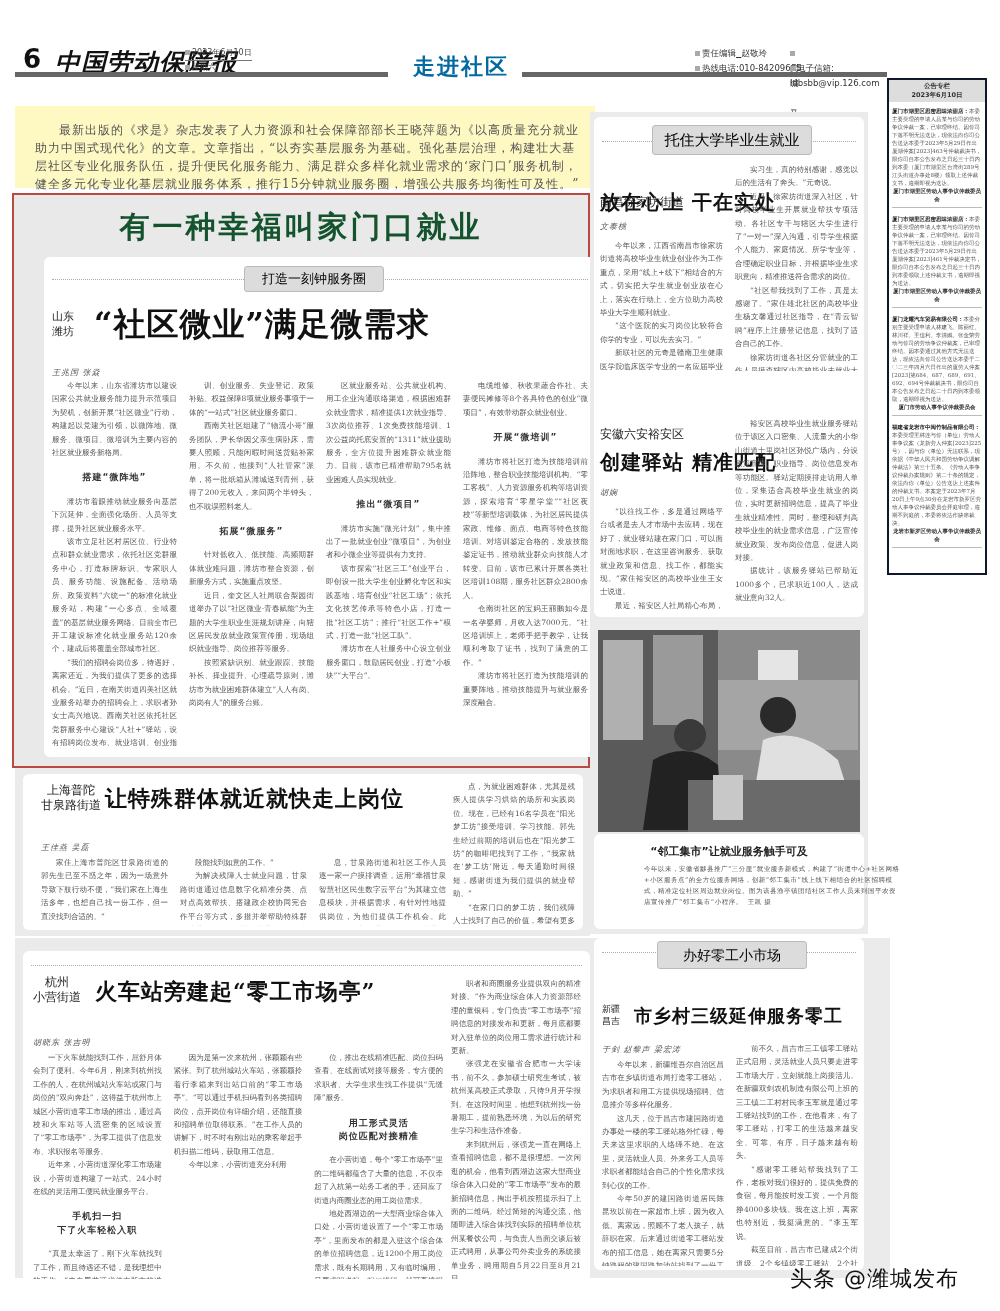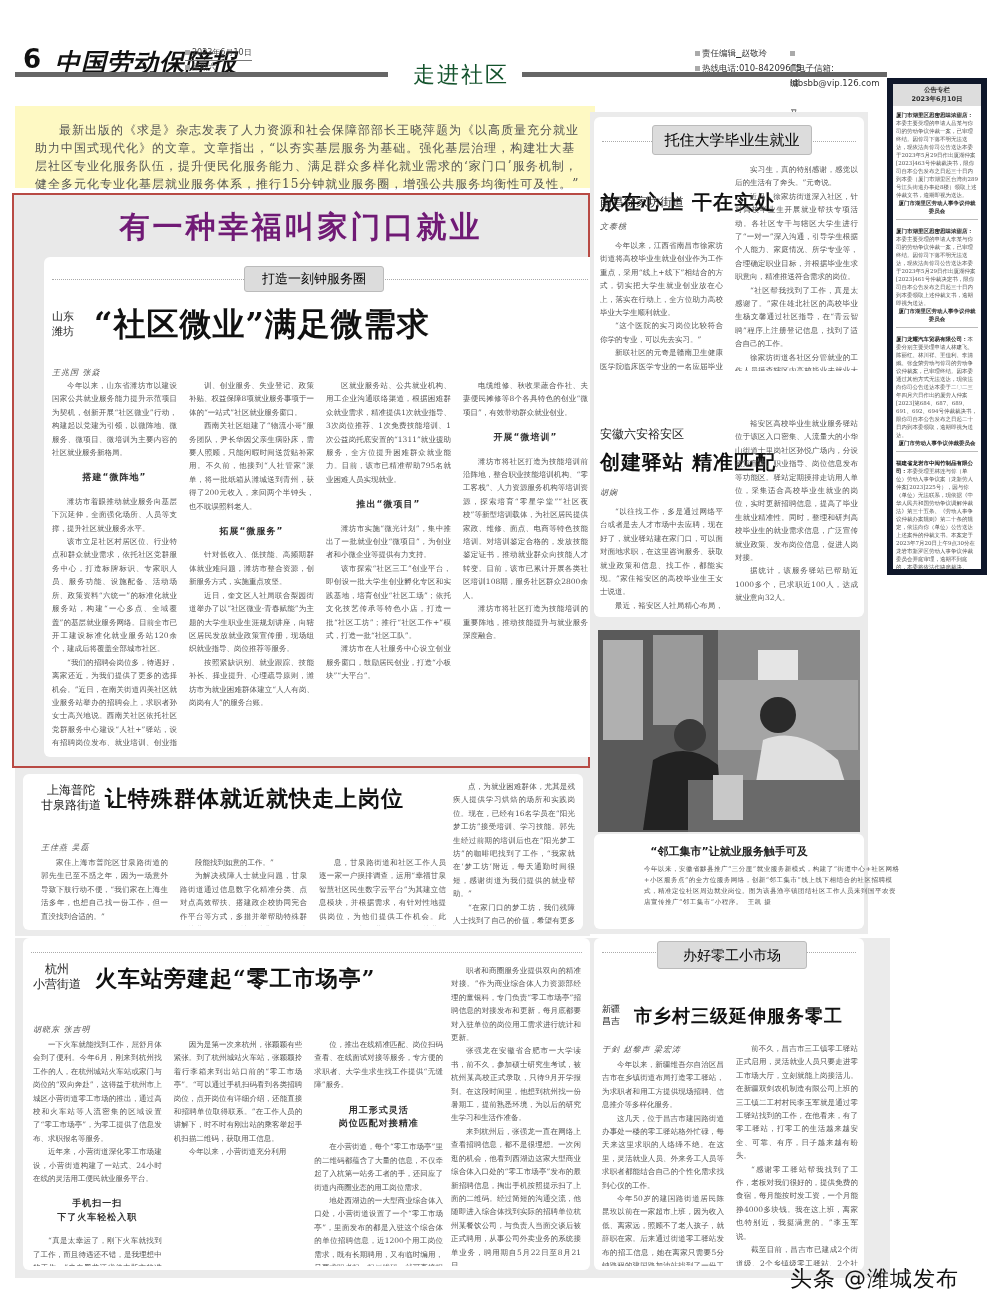--- a/index.html
+++ b/index.html
@@ -3,50 +3,50 @@
 <meta charset="utf-8">
 <style>
   * { box-sizing: border-box; margin: 0; padding: 0; }
   body { width: 1000px; height: 1311px; background: #fff; font-family: "DejaVu Serif", serif; color: #333; overflow: hidden; position: relative; }
   .masthead { position: absolute; left: 15px; top: 38px; width: 975px; height: 40px; }
   .page-num { position: absolute; left: 8px; top: 6px; font-family: "DejaVu Sans", sans-serif; font-weight: bold; font-size: 26px; color: #111; }
   .paper-name { position: absolute; left: 40px; top: 8px; font-size: 25px; font-weight: bold; color: #111; letter-spacing: 1px; font-style: italic; }
   .date-box { position: absolute; left: 170px; top: 8px; font-family: "DejaVu Sans", sans-serif; font-size: 8px; color: #444; line-height: 13px; }
   .date-box div:first-child { border-bottom: 1px solid #777; padding-bottom: 1px; }
   .sq { display: inline-block; width: 5px; height: 5px; background: #aaa; margin-right: 2px; }
-  .section-title { position: absolute; left: 398px; top: 22px; font-size: 22px; font-weight: normal; color: #14532d; letter-spacing: 2px; }
+  .section-title { position: absolute; left: 398px; top: 14px; font-size: 22px; font-weight: bold; color: #0369a1; letter-spacing: 2px; }
   .editors { position: absolute; left: 680px; top: 8px; font-family: "DejaVu Sans", sans-serif; font-size: 8.5px; color: #333; line-height: 15px; text-decoration: underline; }
   .editors .row span { display: inline-block; }
   .editors .col2 { position: absolute; left: 95px; }
   .rule { position: absolute; left: 15px; top: 72px; width: 373px; height: 5px; background: #666; }
   .rule2 { position: absolute; left: 522px; top: 72px; width: 365px; height: 5px; background: #666; }
 
   .intro { position: absolute; left: 15px; top: 106px; width: 580px; height: 82px; background: #fef9c3; padding: 15px 15px 0 20px; font-size: 12px; line-height: 18px; color: #555; letter-spacing: 1px; }
   .intro p { text-indent: 2em; }
 
   .feature { position: absolute; left: 12px; top: 193px; width: 578px; height: 575px; border: 2px solid #b84a44; background: #e9e9e9; }
-  .feature-title { text-align: center; font-family: "DejaVu Sans", sans-serif; font-weight: bold; font-size: 30px; color: #701a75; margin-top: 12px; letter-spacing: 3px; }
+  .feature-title { text-align: center; font-family: "DejaVu Sans", sans-serif; font-weight: bold; font-size: 30px; color: #14532d; margin-top: 12px; letter-spacing: 3px; }
   .feature-inner { position: absolute; left: 10px; top: 62px; width: 552px; height: 500px; background: #fff; border-radius: 6px; margin-left: 20px; }
   .dotline { position: absolute; left: 8px; right: 8px; border-top: 1px dotted #aaa; }
   .label-box { position: absolute; background: #dcdcdc; border: 1px solid #bbb; border-radius: 3px; font-family: "DejaVu Sans", sans-serif; color: #000000; text-align: center; }
   .place { position: absolute; font-family: "DejaVu Sans", sans-serif; font-size: 11px; line-height: 15px; color: #222; }
   .headline { position: absolute; font-weight: bold; color: #111; letter-spacing: 1px; }
   .byline { position: absolute; font-size: 8px; color: #555; letter-spacing: 1px; font-style: italic; }
   .cols { position: absolute; display: flex; gap: 12px; }
   .col { flex: 1; font-size: 7.5px; line-height: 13.4px; color: #555; text-align: justify; overflow: hidden; }
   .col p { text-indent: 2em; }
   .subhead { text-align: center; font-family: "DejaVu Sans", sans-serif; font-weight: bold; font-size: 9px; color: #333; margin: 12px 0 10px; letter-spacing: 1px; }
 
   .right-panel { position: absolute; left: 590px; top: 112px; width: 278px; background: #ebebeb; }
   .card { position: absolute; background: #fff; border-radius: 6px; }
   .photo { position: absolute; left: 8px; top: 518px; width: 262px; height: 202px; overflow: hidden; background: #777; }
   .caption-title { position: absolute; font-family: "DejaVu Sans", sans-serif; font-weight: bold; font-size: 11px; color: #222; text-align: center; left: 0; right: 0; }
   .caption-text { position: absolute; font-size: 6.5px; line-height: 11px; color: #555; letter-spacing: 0.5px; margin-left: 44px; }
 
-  .notice { position: absolute; left: 887px; top: 78px; width: 100px; height: 497px; border: 6px solid #0f172a; background: #fff; font-size: 5.5px; line-height: 8px; color: #555; padding: 2px 3px; overflow: hidden; }
+  .notice { position: absolute; left: 887px; top: 78px; width: 100px; height: 497px; border: 2px solid #0f172a; background: #fff; font-size: 5.5px; line-height: 8px; color: #555; padding: 2px 3px; overflow: hidden; }
   .notice-head { background: #ddd; text-align: center; font-family: "DejaVu Sans", sans-serif; font-weight: bold; font-size: 6.5px; color: #333; line-height: 9px; padding: 2px 0; margin: -2px -3px 2px; }
   .notice-item { border-bottom: 1px solid #bbb; padding: 3px 0 4px; margin-bottom: 4px; }
   .notice-item b { color: #222; }
   .notice-sign { font-weight: bold; color: #333; text-align: center; }
 
   .watermark { position: absolute; left: 790px; top: 1264px; font-family: "DejaVu Sans", sans-serif; font-size: 22px; color: #111; letter-spacing: 1px; }
 </style>
 </head>
 <body>
 
@@ -104,20 +104,21 @@
         <p>区就业服务站、公共就业机构、用工企业沟通联络渠道，根据困难群众就业需求，精准提供1次就业指导、3次岗位推荐、1次免费技能培训、1次公益岗托底安置的“1311”就业援助服务，全方位提升困难群众就业能力。目前，该市已精准帮助795名就业困难人员实现就业。</p>
         <div class="subhead">推出“微项目”</div>
         <p>潍坊市实施“微光计划”，集中推出了一批就业创业“微项目”，为创业者和小微企业等提供有力支持。</p>
         <p>该市探索“社区三工”创业平台，即创设一批大学生创业孵化专区和实践基地，培育创业“社区工场”；依托文化技艺传承等特色小店，打造一批“社区工坊”；推行“社区工作+”模式，打造一批“社区工队”。</p>
         <p>潍坊市在人社服务中心设立创业服务窗口，鼓励居民创业，打造“小板块”“大平台”。</p>
       </div>
       <div class="col">
         <p>电缆维修、秋收果蔬合作社、夫妻便民摊修等8个各具特色的创业“微项目”，有效带动群众就业创业。</p>
         <div class="subhead">开展“微培训”</div>
         <p>潍坊市将社区打造为技能培训前沿阵地，整合职业技能培训机构、“零工客栈”、人力资源服务机构等培训资源，探索培育“零星学堂”“社区夜校”等新型培训载体，为社区居民提供家政、维修、面点、电商等特色技能培训。对培训鉴定合格的，发放技能鉴定证书，推动就业群众向技能人才转变。目前，该市已累计开展各类社区培训108期，服务社区群众2800余人。</p>
+        <p>仓南街社区的宝妈王丽鹏如今是一名孕婴师，月收入达7000元。“社区培训班上，老师手把手教学，让我顺利考取了证书，找到了满意的工作。”</p>
         <p>潍坊市将社区打造为技能培训的重要阵地，推动技能提升与就业服务深度融合。</p>
       </div>
     </div>
   </div>
 </div>
 
 <div style="position:absolute; left:15px; top:768px; width:575px; height:168px; background:#ebebeb;">
   <div class="card" style="left:8px; top:6px; width:560px; height:156px;">
     <div class="place" style="left:18px; top:9px; font-size:12px; text-align:center;">
       <div>上海普陀</div>
@@ -209,21 +210,21 @@
     <div>公告专栏</div>
     <div>2023年6月10日</div>
   </div>
   <div class="notice-item"><b>厦门市湖里区思密思味浓甜店：</b><span>本委主要受理的申请人吕某与你司的劳动争议仲裁一案，已审理终结。因你司下落不明无法送达，现依法向你司公告送达本委于2023年5月29日作出厦湖仲案[2023]463号仲裁裁决书，限你司自本公告发布之日起三十日内到本委（厦门市湖里区台湾街289号江头街道办事处8楼）领取上述仲裁文书，逾期即视为送达。</span><div class="notice-sign">厦门市湖里区劳动人事争议仲裁委员会</div></div>
   <div class="notice-item"><b>厦门市湖里区思密思味浓甜店：</b><span>本委主要受理的申请人李某与你司的劳动争议仲裁一案，已审理终结。因你司下落不明无法送达，现依法向你司公告送达本委于2023年5月29日作出厦湖仲案[2023]461号仲裁决定书，限你司自本公告发布之日起三十日内到本委领取上述仲裁文书，逾期即视为送达。</span><div class="notice-sign">厦门市湖里区劳动人事争议仲裁委员会</div></div>
   <div class="notice-item"><b>厦门龙耀汽车贸易有限公司：</b><span>本委分别主要受理申请人林建飞、陈丽红、林川祥、王佳利、李清娥、张金荣劳动与你司的劳动争议仲裁案，已审理终结。因本委通过其他方式无法送达，现依法向你司公告送达本委于二〇二三年四月六日作出的厦劳人仲案[2023]第684、687、689、691、692、694号仲裁裁决书，限你司自本公告发布之日起二十日内到本委领取，逾期即视为送达。</span><div class="notice-sign">厦门市劳动人事争议仲裁委员会</div></div>
   <div class="notice-item"><b>福建省龙岩市中闽竹制品有限公司：</b><span>本委受理王林连与你（单位）劳动人事争议案（龙新劳人仲案[2023]225号），因与你（单位）无法联系，现依据《中华人民共和国劳动争议调解仲裁法》第三十五条、《劳动人事争议仲裁办案规则》第二十条的规定，依法向你（单位）公告送达上述案件的仲裁文书。本案定于2023年7月20日上午9点30分在龙岩市新罗区劳动人事争议仲裁委员会开庭审理，逾期不到庭的，本委将依法作缺席裁决。</span><div class="notice-sign">龙岩市新罗区劳动人事争议仲裁委员会</div></div>
 </div>
 
 <div style="position:absolute; left:15px; top:938px; width:875px; height:340px; background:#ebebeb;">
-  <div class="card" style="left:8px; top:0; width:567px; height:332px;">
+  <div class="card" style="left:8px; top:13px; width:567px; height:332px;">
     <div class="dotline" style="top:14px;"></div>
     <div class="place" style="left:10px; top:24px; font-size:12px; text-align:center;">
       <div>杭州</div>
       <div>小营街道</div>
     </div>
     <div class="headline" style="left:72px; top:26px; font-size:22px;">火车站旁建起“零工市场亭”</div>
     <div class="byline" style="left:10px; top:86px;text-align:center;">胡晓东 张吉明</div>
     <div class="cols" style="left:10px; top:100px; width:410px; height:228px;">
       <div class="col">
         <p>一下火车就能找到工作，屈舒月体会到了便利。今年6月，刚来到杭州找工作的人，在杭州城站火车站或家门与岗位的“双向奔赴”，这得益于杭州市上城区小营街道零工市场的推出，通过高校和火车站等人流密集的区域设置了“零工市场亭”，为零工提供了信息发布、求职报名等服务。</p>

